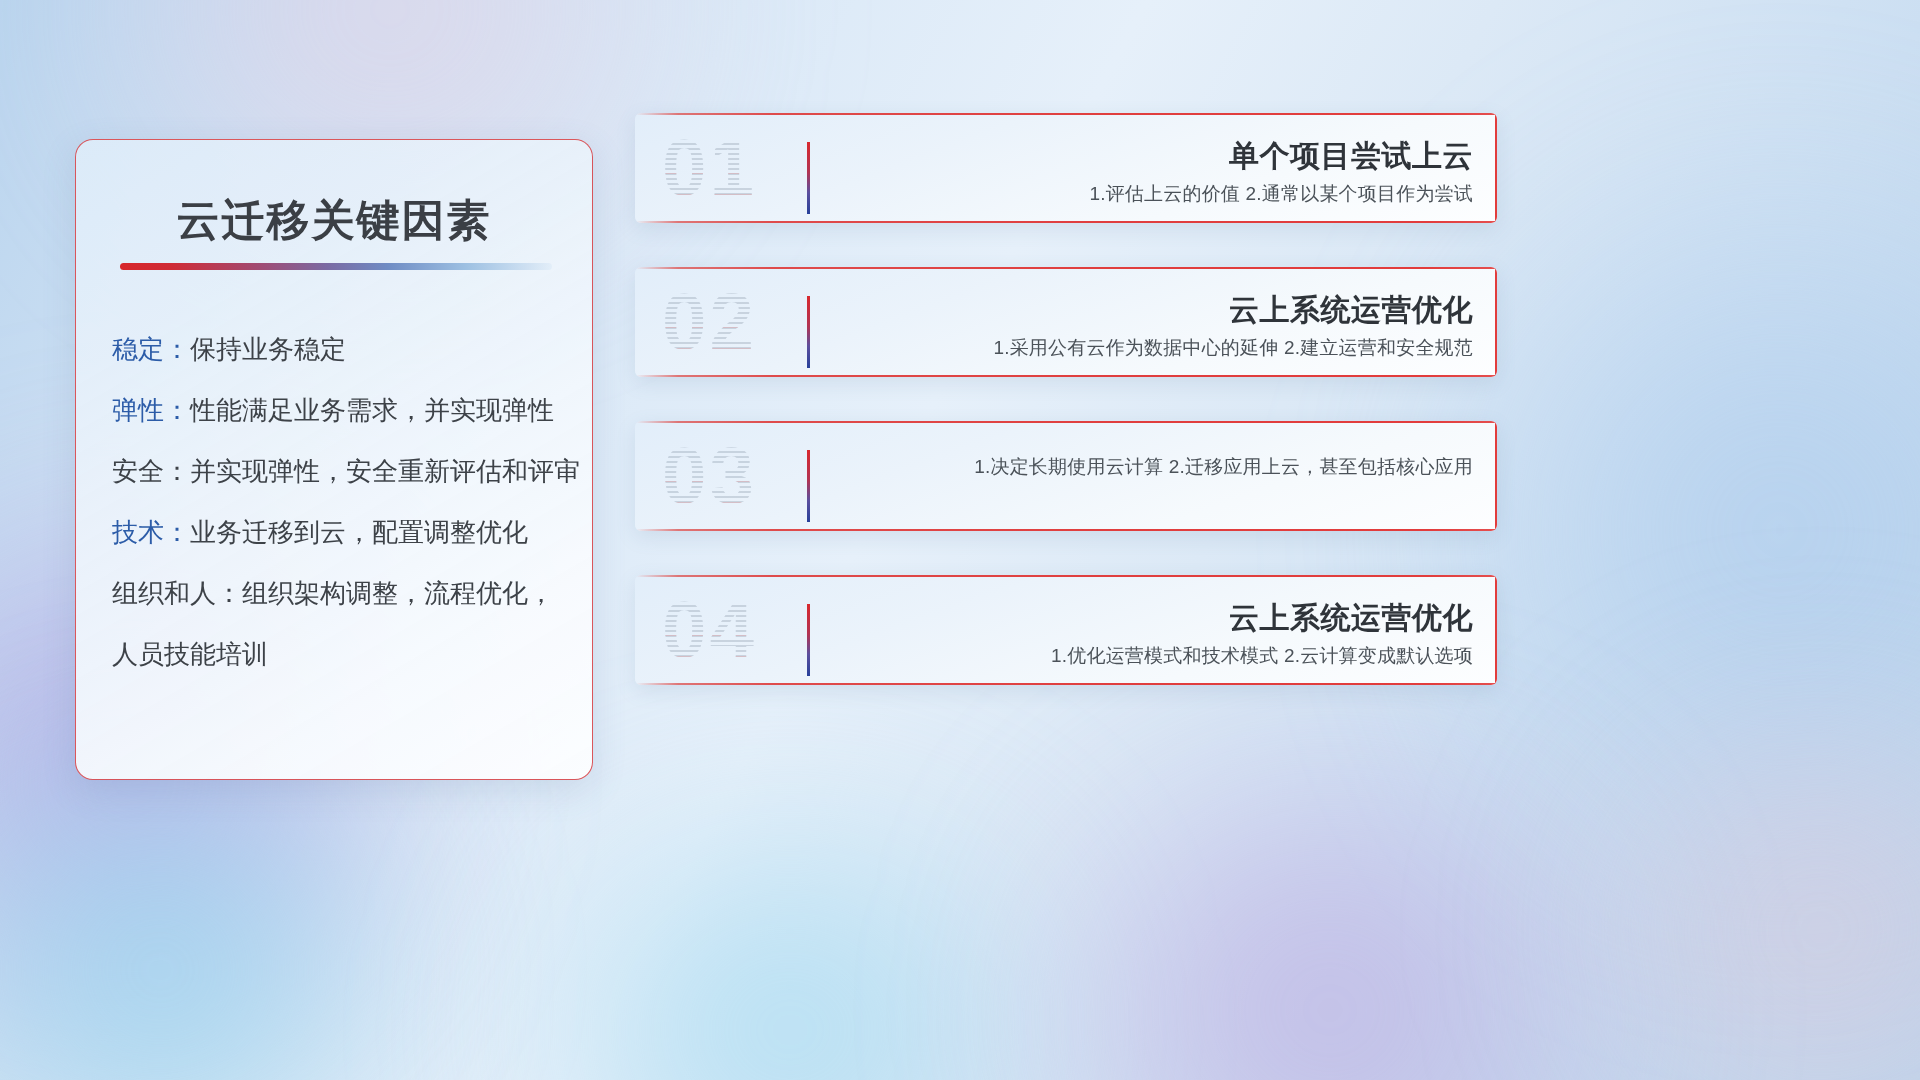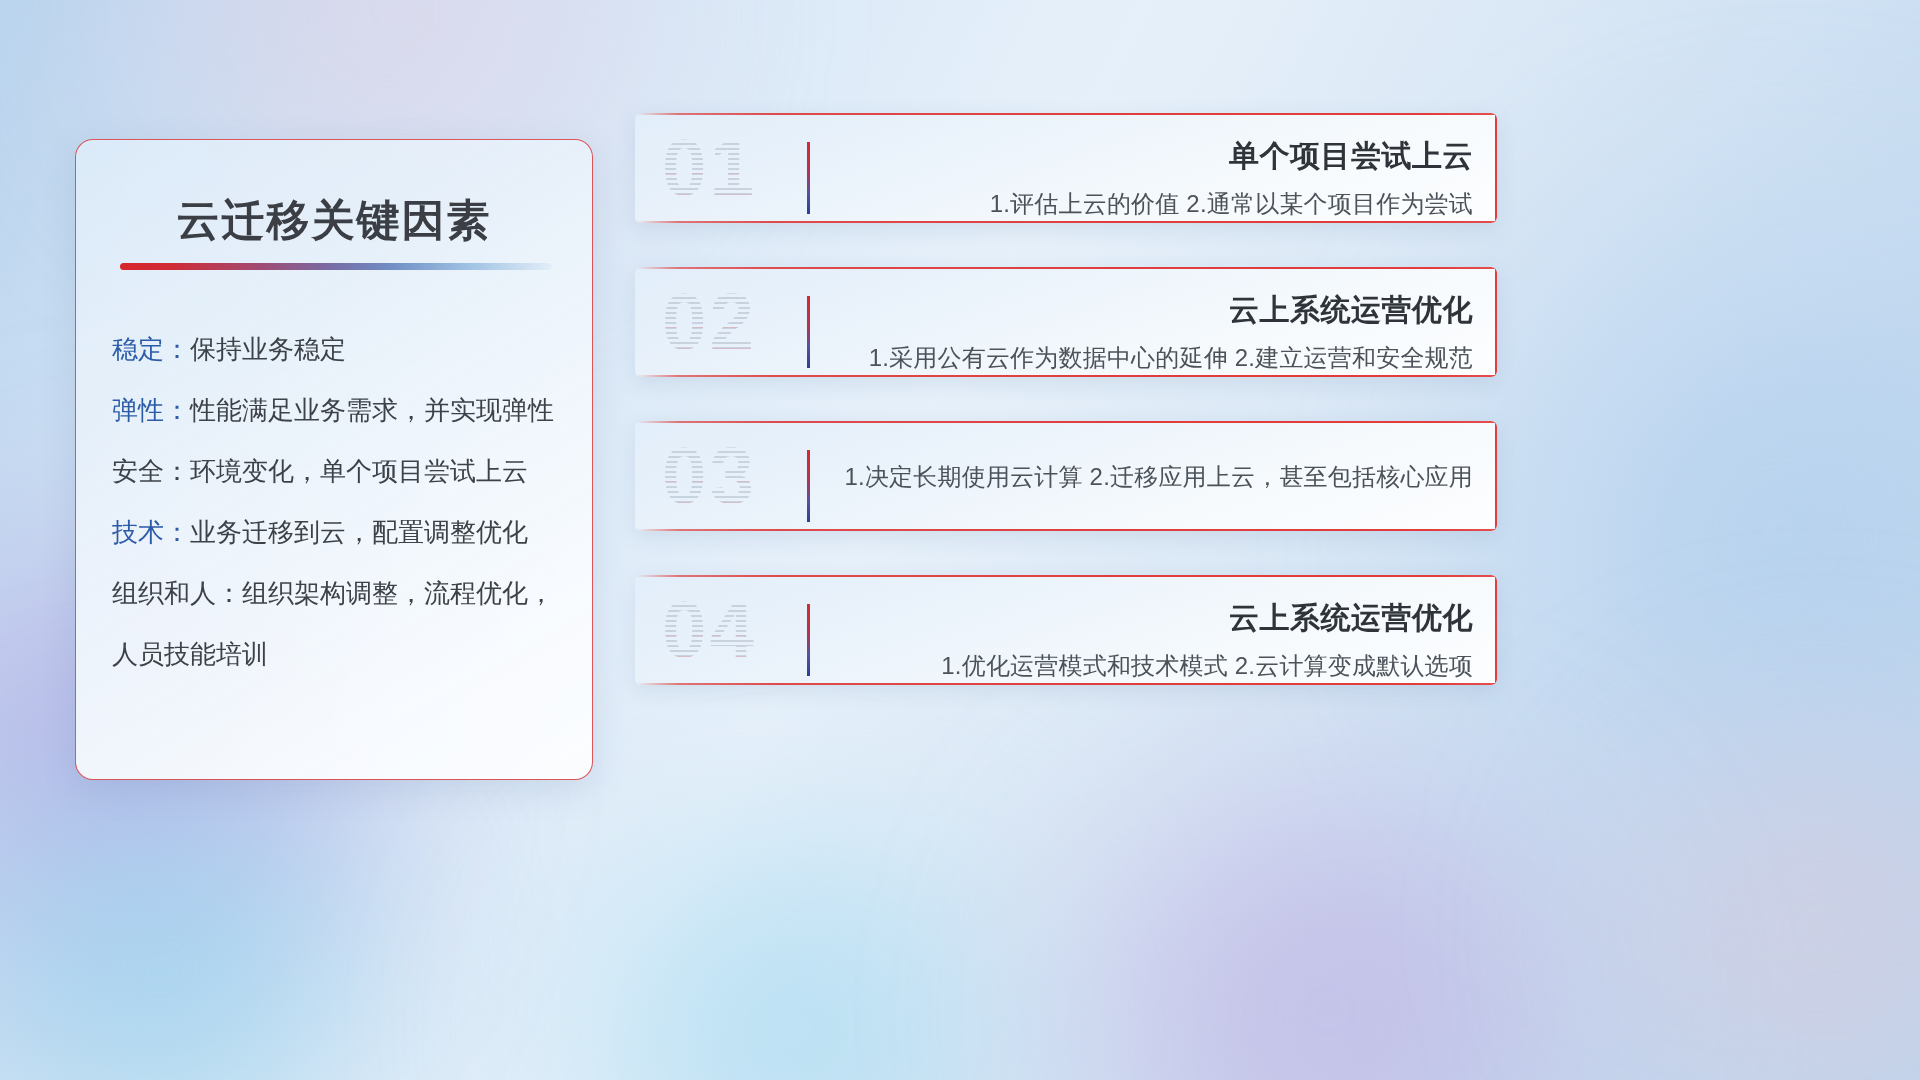--- a/index.html
+++ b/index.html
@@ -219,22 +219,22 @@
     left: 196px; right: 24px; top: 26px; text-align: right;
   }
   .card-title {
     font-size: 30px;
     font-weight: 700;
     color: #2f343a;
     letter-spacing: 0.5px;
     line-height: 1.15;
   }
   .card-desc {
-    margin-top: 14px;
-    font-size: 24px;
+    margin-top: 7px;
+    font-size: 19px;
     color: #4b5259;
     letter-spacing: 0.2px;
     white-space: nowrap;
   }
 </style>
 </head>
 <body>
 
 <div class="bg-base"></div>
 <div class="bg-blob blob-pink-top"></div>
@@ -246,21 +246,21 @@
 <div class="bg-blob blob-rose-right"></div>
 
 <div class="stage">
 
   <section class="left-panel">
     <h1 class="panel-title">云迁移关键因素</h1>
     <div class="title-rule"></div>
     <div class="factor-list" id="factor-list">
         <div class="factor-row"><span class="key accent">稳定：</span><span class="val">保持业务稳定</span></div>
         <div class="factor-row"><span class="key accent">弹性：</span><span class="val">性能满足业务需求，并实现弹性</span></div>
-        <div class="factor-row"><span class="key plain">安全：</span><span class="val">环境变化，单个项目尝试上云</span></div>
+        <div class="factor-row"><span class="key plain">安全：</span><span class="val">并实现弹性，安全重新评估和评审</span></div>
         <div class="factor-row"><span class="key accent">技术：</span><span class="val">业务迁移到云，配置调整优化</span></div>
         <div class="factor-row"><span class="key plain">组织和人：</span><span class="val">组织架构调整，流程优化，</span></div>
         <div class="factor-row continued"><span class="key plain"></span><span class="val">人员技能培训</span></div>
       </div>
   </section>
 
   <section class="cards" id="cards">
       <article class="step-card">
         <div class="card-edge-top"></div>
         <div class="card-edge-bottom"></div>

